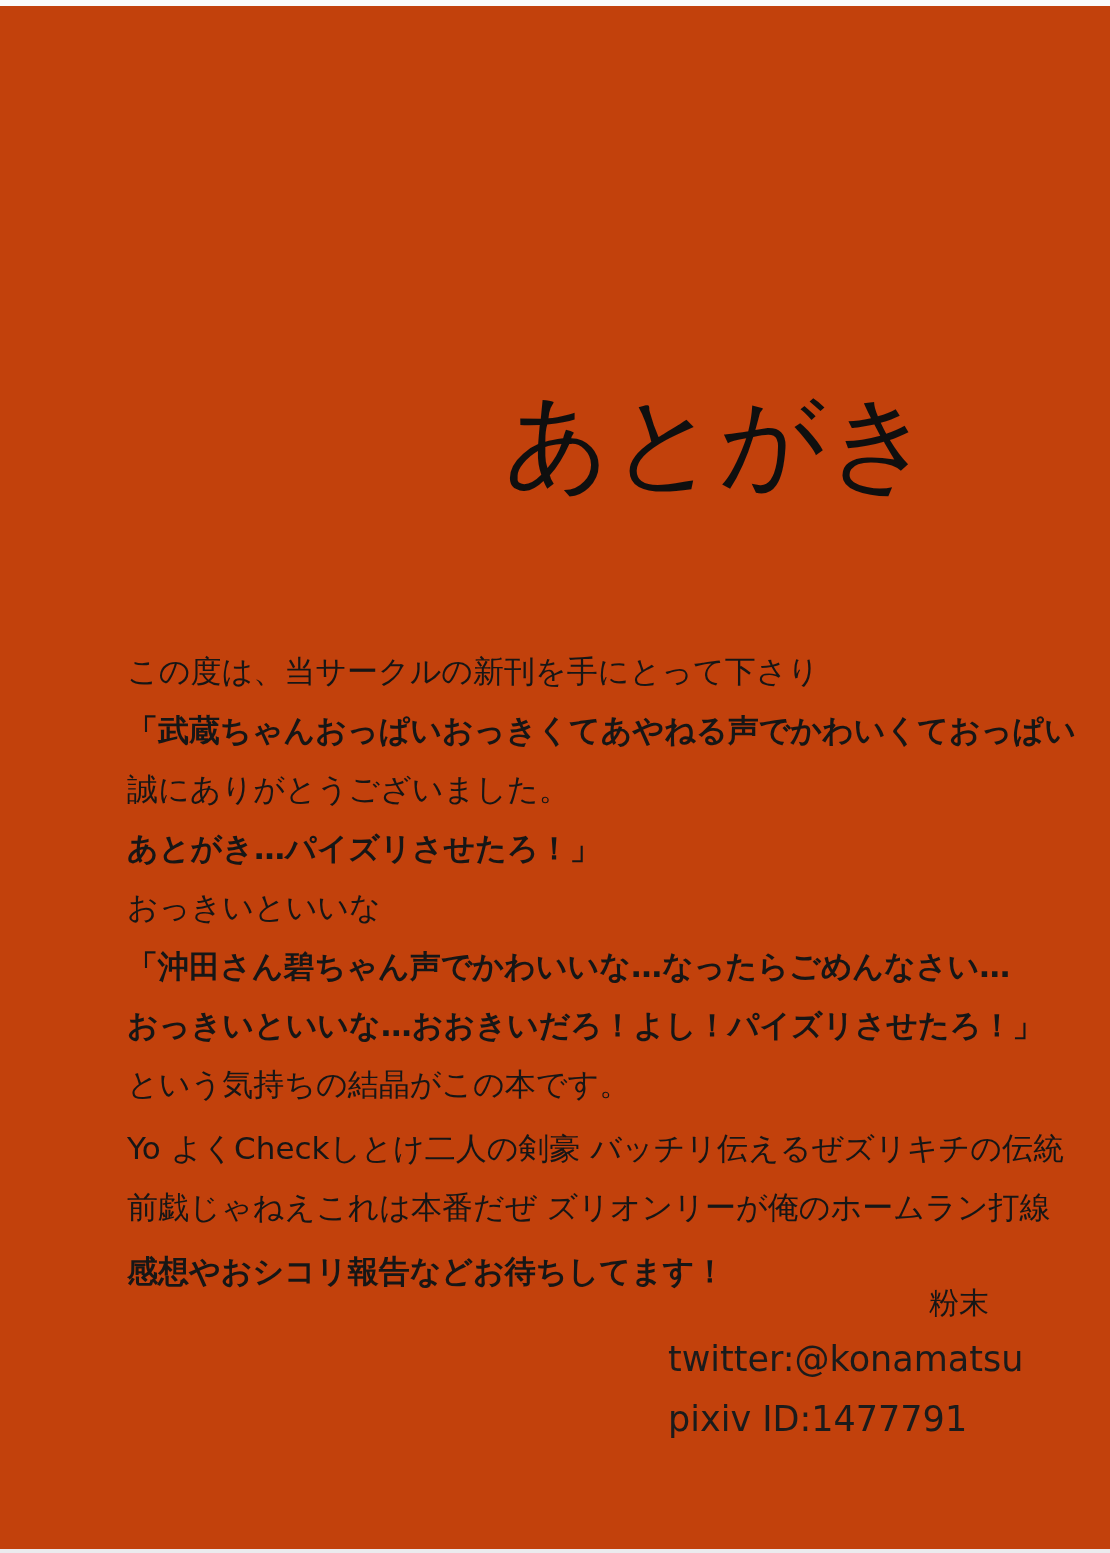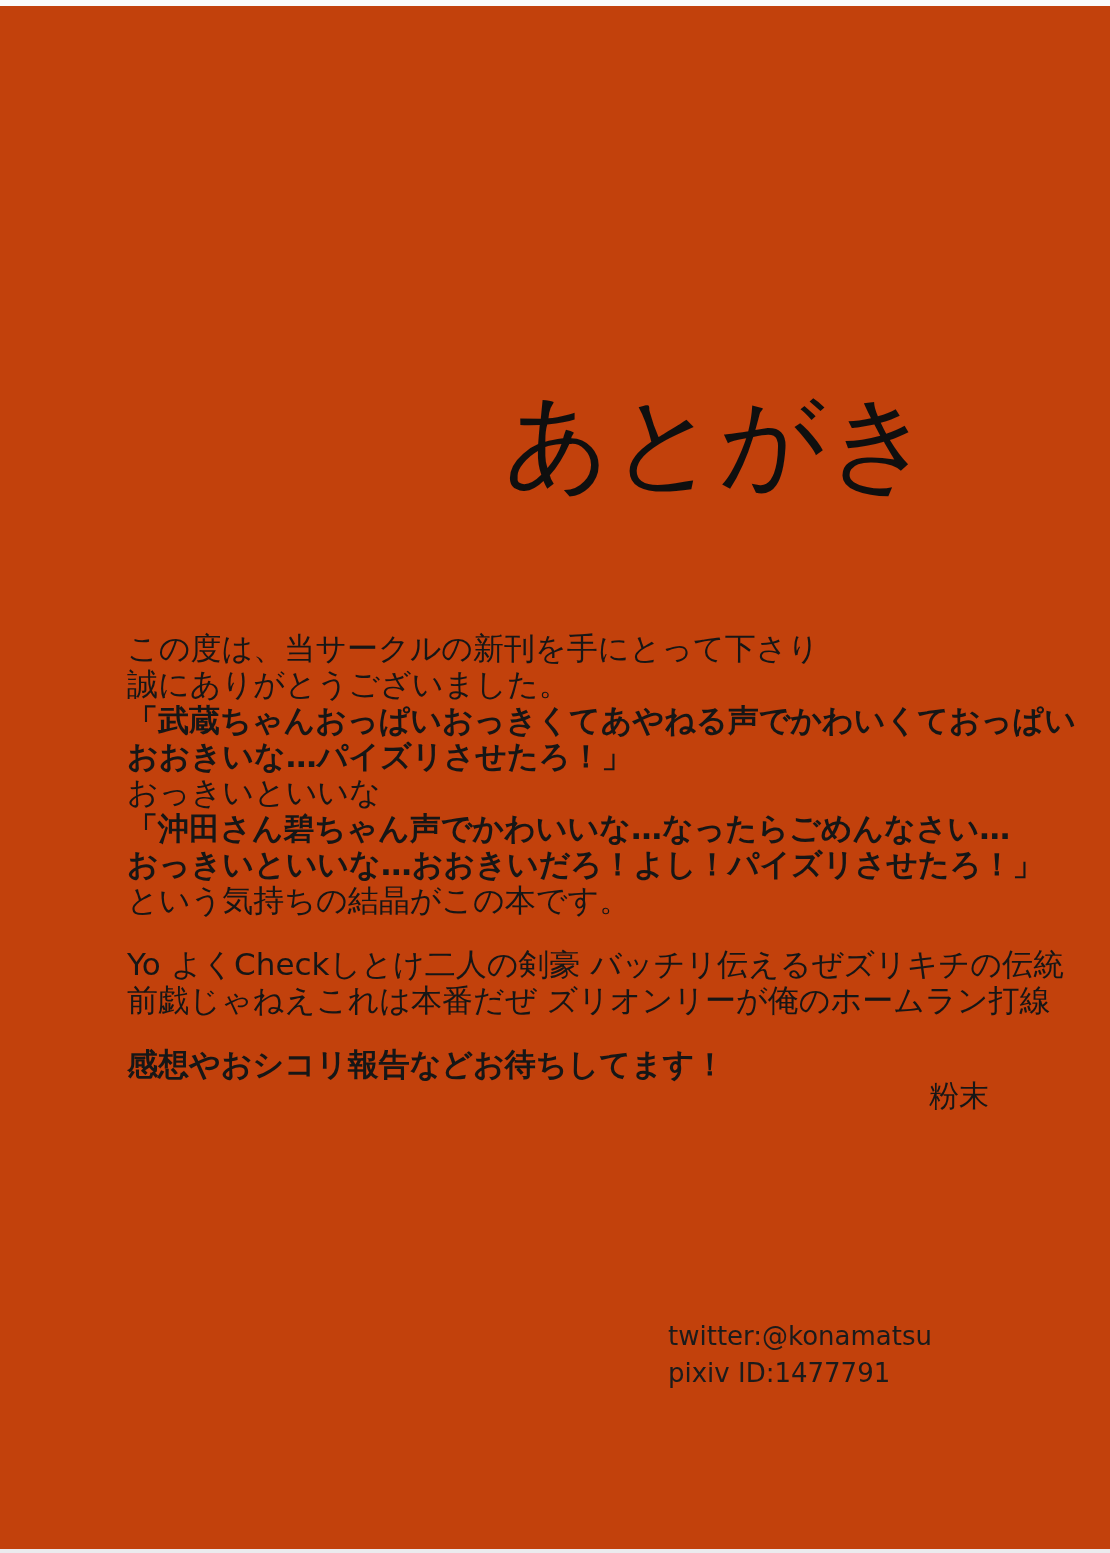--- a/index.html
+++ b/index.html
@@ -31,59 +31,59 @@
     white-space: nowrap;
   }
   .body-block {
     position: absolute;
     top: 630px;
     left: 127px;
     width: 864px;
     font-size: 31px;
     line-height: 36px;
   }
-  .line { white-space: nowrap; }
+  .line { white-space: nowrap; margin-top: 23px; }
   .serif { font-family: "DejaVu Serif", "Liberation Serif", serif; }
   .gothic { font-family: "DejaVu Sans", "Liberation Sans", sans-serif; }
   .strong { font-weight: 600; }
   .para-2 { margin-top: 28px; }
   .para-3 { margin-top: 28px; font-weight: bold; }
   .para-4 { margin-top: 76px; }
   .signature {
     margin-top: -4px;
     text-align: right;
     padding-right: 2px;
     font-size: 30px;
   }
   .contact-block {
     position: absolute;
     top: 1318px;
     left: 668px;
     font-family: "DejaVu Sans", "Liberation Sans", sans-serif;
-    font-size: 26px;
+    font-size: 35px;
     line-height: 37px;
     color: #1b1b1b;
   }
 </style>
 </head>
 <body>
 
 <div class="page">
 
   <div class="scan-edge-top"></div>
 
   <div class="title">あとがき</div>
 
   <div class="body-block">
 
     <div>
       <div class="line serif">この度は、当サークルの新刊を手にとって下さり</div>
+      <div class="line gothic strong">「武蔵ちゃんおっぱいおっきくてあやねる声でかわいくておっぱい</div>
       <div class="line serif">誠にありがとうございました。</div>
-      <div class="line gothic strong">「武蔵ちゃんおっぱいおっきくてあやねる声でかわいくておっぱい</div>
-      <div class="line gothic strong">おおきいな…パイズリさせたろ！」</div>
+      <div class="line gothic strong">あとがき…パイズリさせたろ！」</div>
       <div class="line serif">おっきいといいな</div>
       <div class="line gothic strong">「沖田さん碧ちゃん声でかわいいな…なったらごめんなさい…</div>
       <div class="line gothic strong">おっきいといいな…おおきいだろ！よし！パイズリさせたろ！」</div>
       <div class="line serif">という気持ちの結晶がこの本です。</div>
     </div>
 
     <div class="para-2">
       <div class="line gothic">Yo よくCheckしとけ二人の剣豪 バッチリ伝えるぜズリキチの伝統</div>
       <div class="line gothic">前戯じゃねえこれは本番だぜ ズリオンリーが俺のホームラン打線</div>
     </div>

